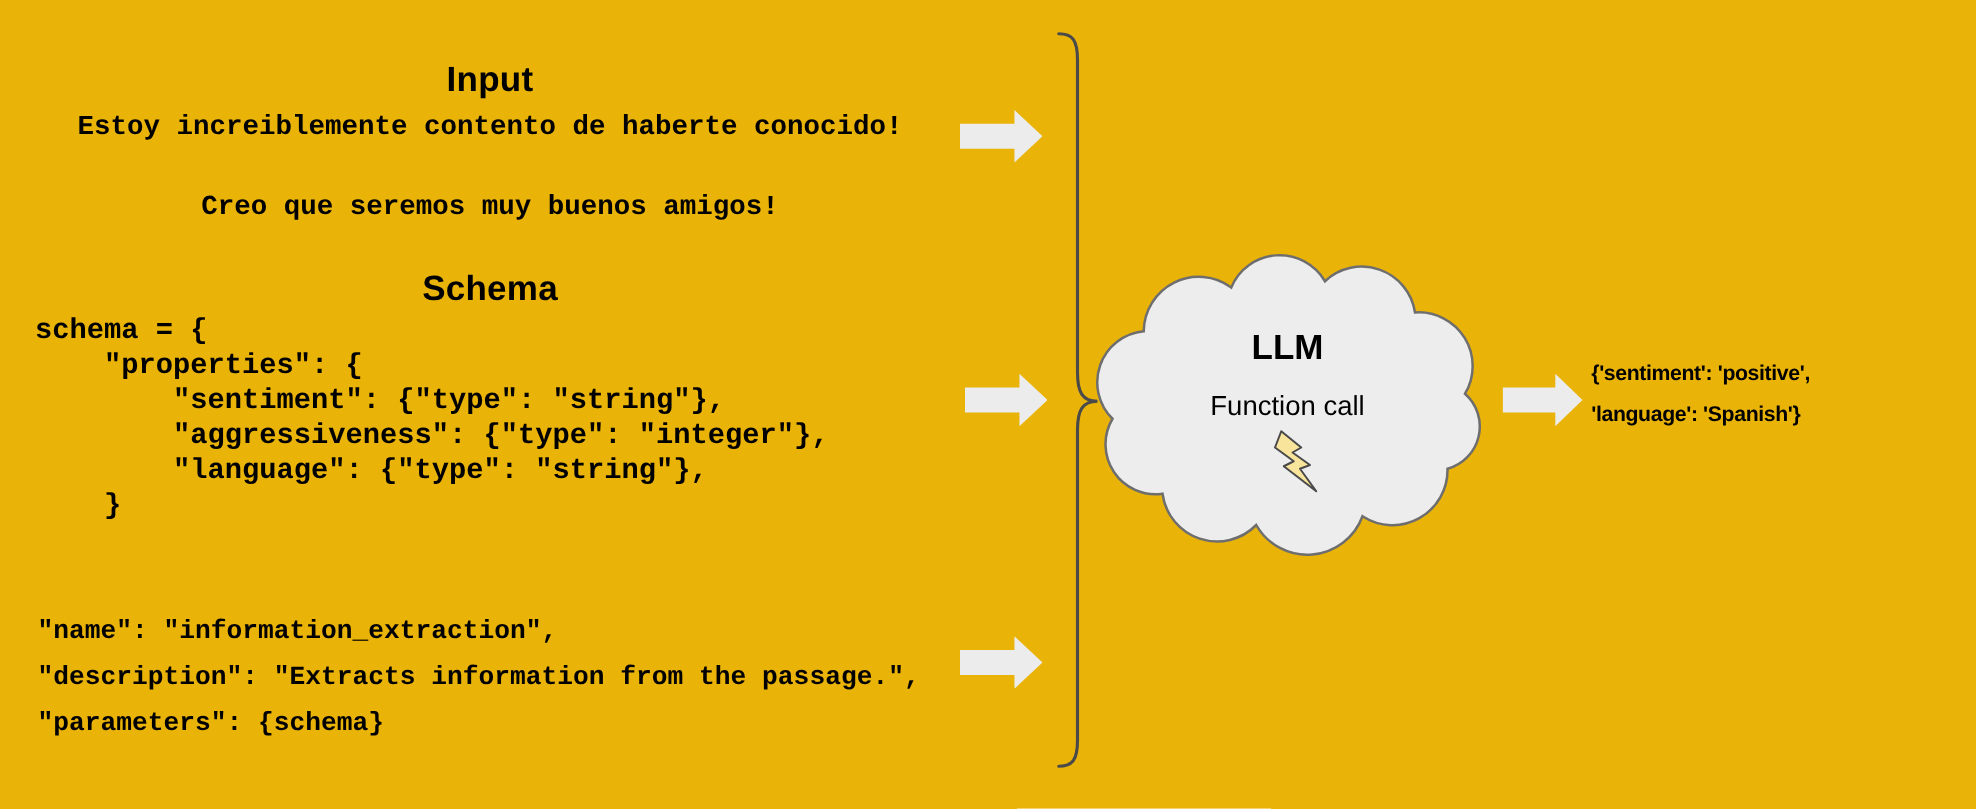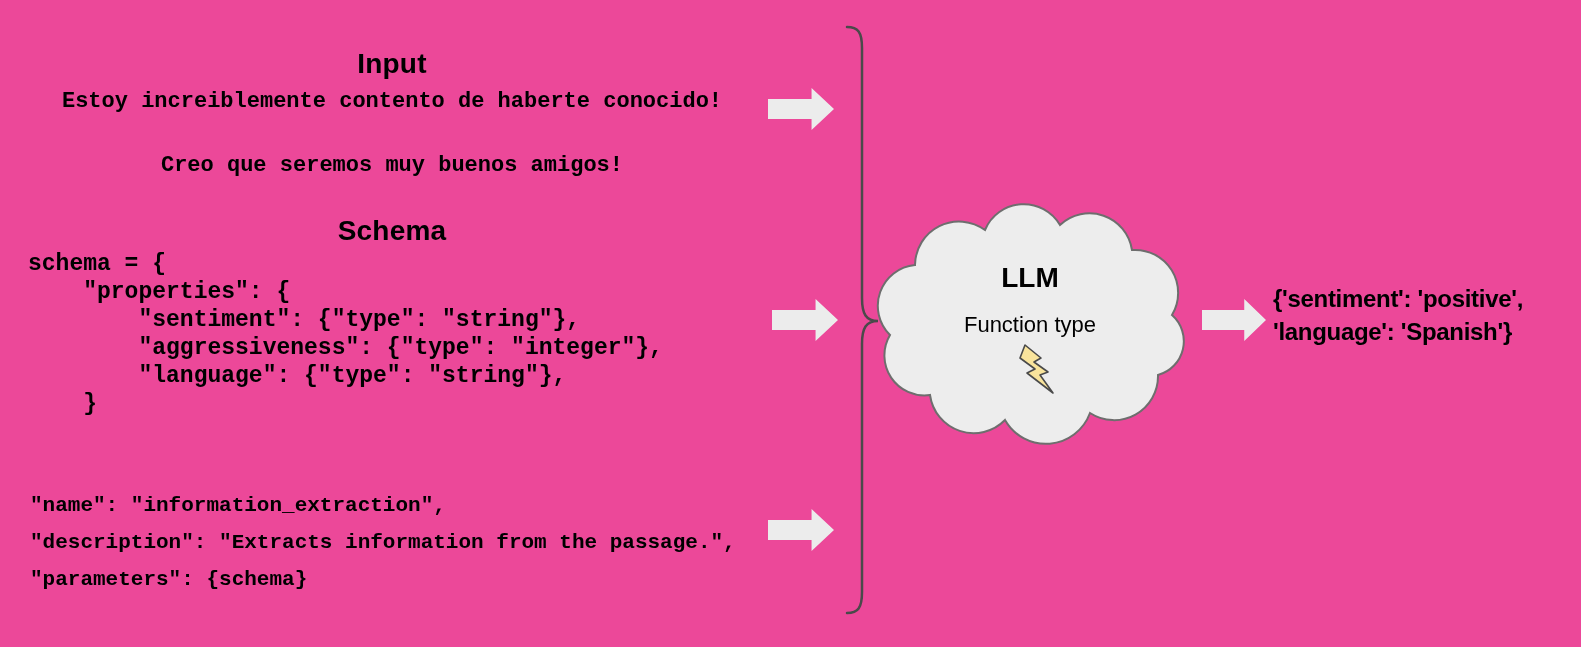--- a/index.html
+++ b/index.html
@@ -1,17 +1,17 @@
 <!DOCTYPE html>
 <html style="--c-text: #000000; --c-arrow: #ececec; --c-cloud_fill: #ededed; --c-cloud_stroke: #6e6e6e; --c-bolt_fill: #f9e49c; --c-bolt_stroke: #4a4a4a; --c-brace: #4a4a4a;"><head>
 <meta charset="utf-8">
 <style>
   html,body { margin:0; padding:0; background:#ffffff; }
   .canvas {
-    position:relative; width:1581px; height:647px; background:#ec4899;
+    position:relative; width:1581px; height:647px; background:#eab308;
     font-family:"Liberation Sans", sans-serif; color:var(--c-text,#000);
     overflow:hidden;
   }
   .abs { position:absolute; }
   .section-title {
     left:20px; width:744px; text-align:center;
     font-size:28px; font-weight:bold; letter-spacing:0.2px;
   }
   .mono { font-family:"Liberation Mono","DejaVu Sans Mono",monospace; font-weight:bold; }
   .input-text {
@@ -21,21 +21,21 @@
   .schema-code {
     left:28px; font-size:23px; line-height:28px; white-space:pre;font-family:Liberation Mono, monospace;
   }
   .func-line { left:30px; font-size:21px; white-space:pre; }
   .flow-arrow {
     width:66px; height:42px; background:var(--c-arrow,#ececec);
     clip-path:polygon(0% 26%, 66% 26%, 66% 0%, 100% 50%, 66% 100%, 66% 74%, 0% 74%);
   }
   .llm-title { left:870px; width:320px; text-align:center; font-size:28px; font-weight:bold; }
   .llm-subtitle { left:870px; width:320px; text-align:center; font-size:22px; }
-  .output-text { left:1273px; font-size:24px; font-weight:bold; line-height:33px; letter-spacing:-0.3px; white-space:pre; }
+  .output-text { left:1273px; font-size:17px; font-weight:bold; line-height:33px; letter-spacing:-0.3px; white-space:pre; }
   svg { display:block; }
 </style>
 </head>
 <body>
 
 <div class="canvas">
 
   <div class="abs section-title" style="top:48px;">Input</div>
   <div class="abs input-text mono" style="top:88px;">Estoy increiblemente contento de haberte conocido!</div>
   <div class="abs input-text mono" style="top:116px;margin-top:36px;">Creo que seremos muy buenos amigos!</div>
@@ -60,20 +60,20 @@
     <path d="M7,7 C18,7 22,12 22,28 L22,278 C22,294 26,301 38,301 C26,301 22,308 22,324 L22,572 C22,588 18,593 7,593" fill="none" stroke="var(--c-brace,#4a4a4a)" stroke-width="2.5" stroke-linecap="round"></path>
   </svg>
 
   <svg class="abs" style="left:870px; top:195px;" width="320" height="250" viewBox="0 0 320 250">
     <path d="M20,140 A41,41 0 0 1 45,70 A44,44 0 0 1 115,35 A42,42 0 0 1 190,30 A43,43 0 0 1 262,55 A43,43 0 0 1 302,120 A35,35 0 0 1 288,180 A44,44 0 0 1 220,218 A47,47 0 0 1 135,225 A44,44 0 0 1 60,200 A40,40 0 0 1 20,140 Z" fill="var(--c-cloud_fill,#ededed)" stroke="var(--c-cloud_stroke,#6e6e6e)" stroke-width="2"></path>
     <g transform="translate(147,150)">
       <path d="M8,0 L24,13 L17,17 L31,27 L23,30 L36,48 L10,28 L18,24 L3,13 Z" fill="var(--c-bolt_fill,#f9e49c)" stroke="var(--c-bolt_stroke,#4a4a4a)" stroke-width="1.6" stroke-linejoin="round"></path>
     </g>
   </svg>
   <div class="abs llm-title" style="top:262px;">LLM</div>
-  <div class="abs llm-subtitle" style="top:312px;">Function type</div>
+  <div class="abs llm-subtitle" style="top:312px;">Function call</div>
 
   <div class="abs flow-arrow" style="left:1202px; top:299px; width:64px;"></div>
 
   <div class="abs output-text" style="top:282px;">{'sentiment': 'positive',</div>
   <div class="abs output-text" style="top:315px;">'language': 'Spanish'}</div>
 
 </div>
 
 </body></html>

